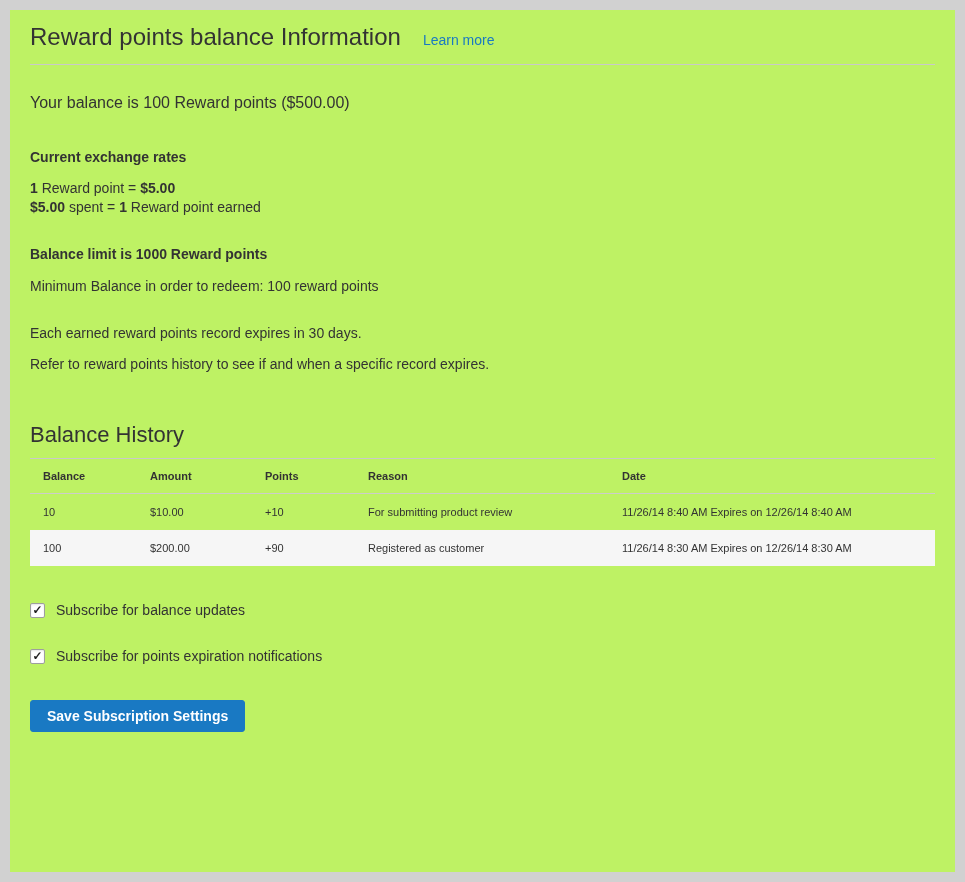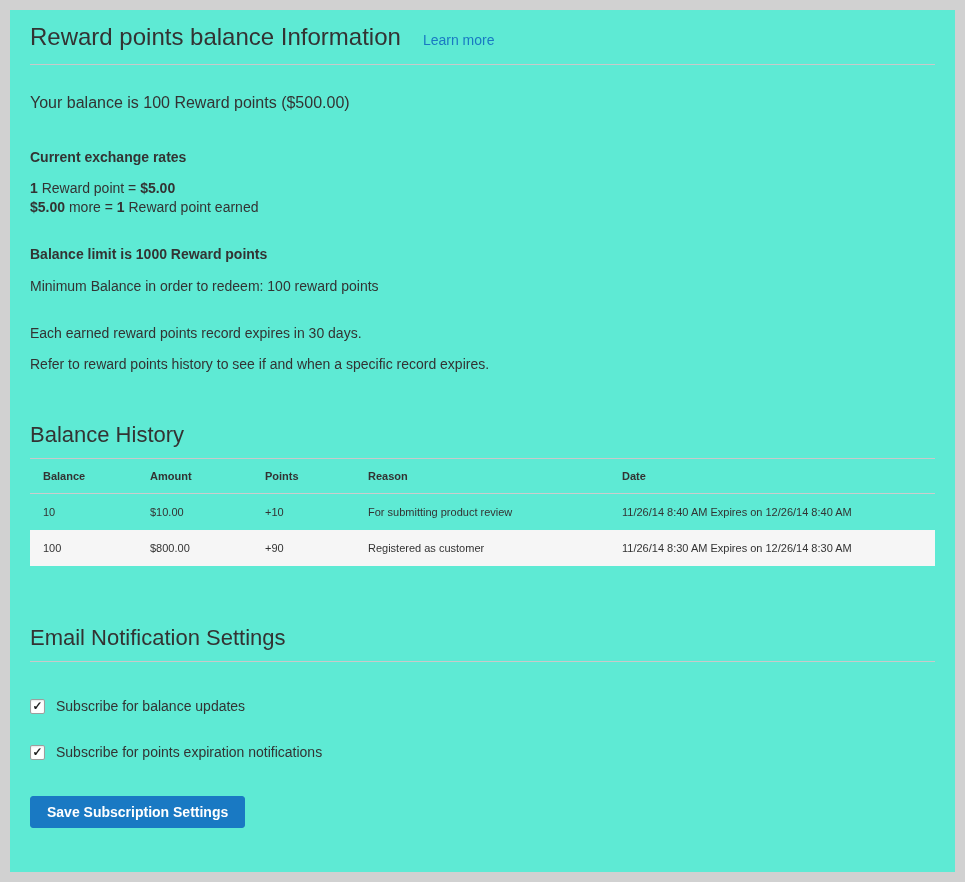--- a/index.html
+++ b/index.html
@@ -7,21 +7,21 @@
     padding: 0;
     width: 965px;
     height: 882px;
     background: #d1d1d1;
     font-family: "Liberation Sans", sans-serif;
     color: #333333;
     font-size: 14px;
     overflow: hidden;
   }
   .card {
-    background: #5eead4;
+    background: #bef264;
     margin: 10px;
     padding: 12px 20px 24px 20px;
     box-sizing: border-box;
     min-height: 862px;
   }
   
   .title-row {
     display: flex;
     align-items: baseline;
     padding-bottom: 12px;
@@ -165,21 +165,21 @@
   </div>
 
   
   <div class="balance-summary">Your balance is 100 Reward points ($500.00)</div>
 
   
   <div class="exchange-heading">Current exchange rates</div>
 
   <div class="rates">
     <div><b>1</b><span> Reward point = </span><b>$5.00</b></div>
-    <div><b>$5.00</b><span> more = </span><b>1</b><span> Reward point earned</span></div>
+    <div><b>$5.00</b><span> spent = </span><b>1</b><span> Reward point earned</span></div>
   </div>
 
   <div class="balance-limit">Balance limit is 1000 Reward points</div>
   <div class="min-balance">Minimum Balance in order to redeem: 100 reward points</div>
   <div class="expires-note">Each earned reward points record expires in 30 days.</div>
   <div class="refer-note">Refer to reward points history to see if and when a specific record expires.</div>
 
   
   <h2 class="section-heading history-heading">Balance History</h2>
 
@@ -203,30 +203,29 @@
     <tbody>
       <tr>
         <td>10</td>
         <td>$10.00</td>
         <td>+10</td>
         <td>For submitting product review</td>
         <td>11/26/14 8:40 AM Expires on 12/26/14 8:40 AM</td>
       </tr>
       <tr class="stripe">
         <td>100</td>
-        <td>$800.00</td>
+        <td>$200.00</td>
         <td>+90</td>
         <td>Registered as customer</td>
         <td>11/26/14 8:30 AM Expires on 12/26/14 8:30 AM</td>
       </tr>
     </tbody>
   </table>
 
   
-  <h2 class="section-heading email-heading">Email Notification Settings</h2>
 
   <div class="checkbox-row first">
     <span class="checkbox" role="checkbox" aria-checked="true">
         <span>✓</span>
       </span>
     <span class="checkbox-label">Subscribe for balance updates</span>
   </div>
 
   <div class="checkbox-row second">
     <span class="checkbox" role="checkbox" aria-checked="true">

